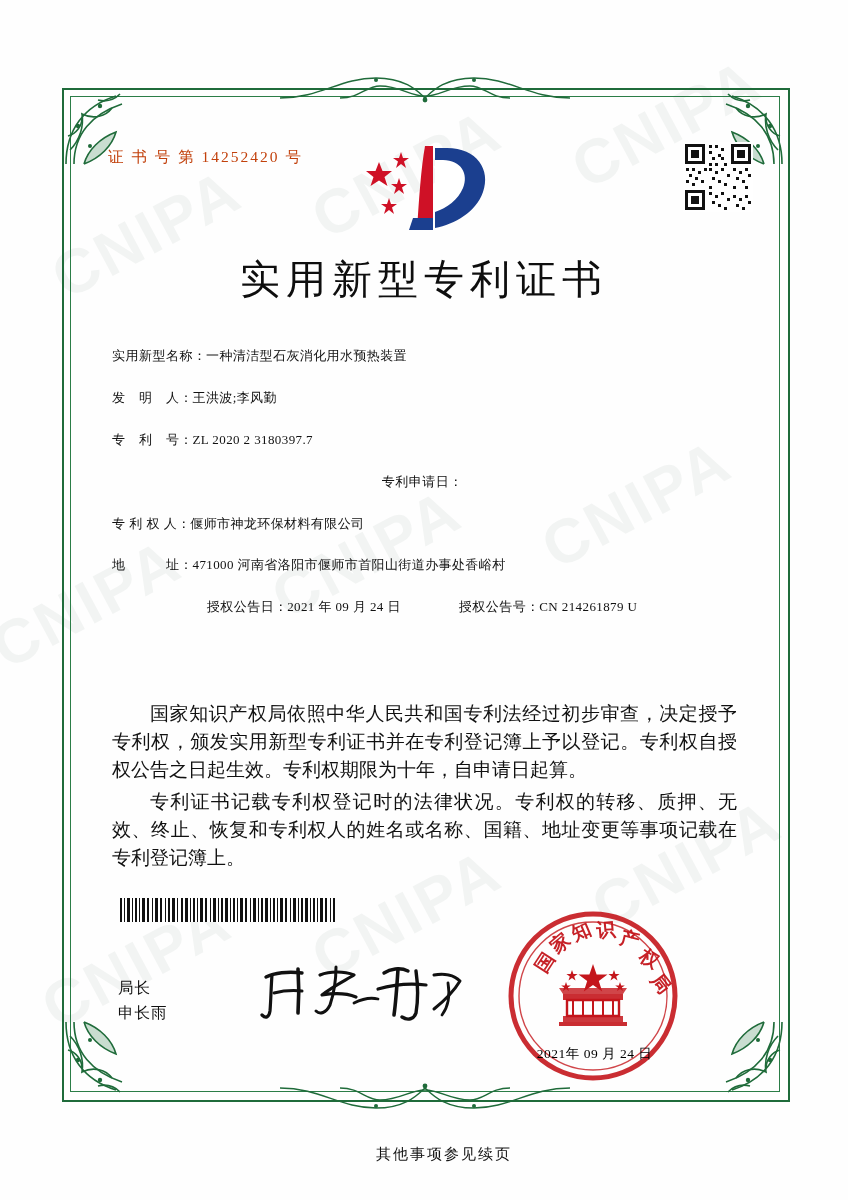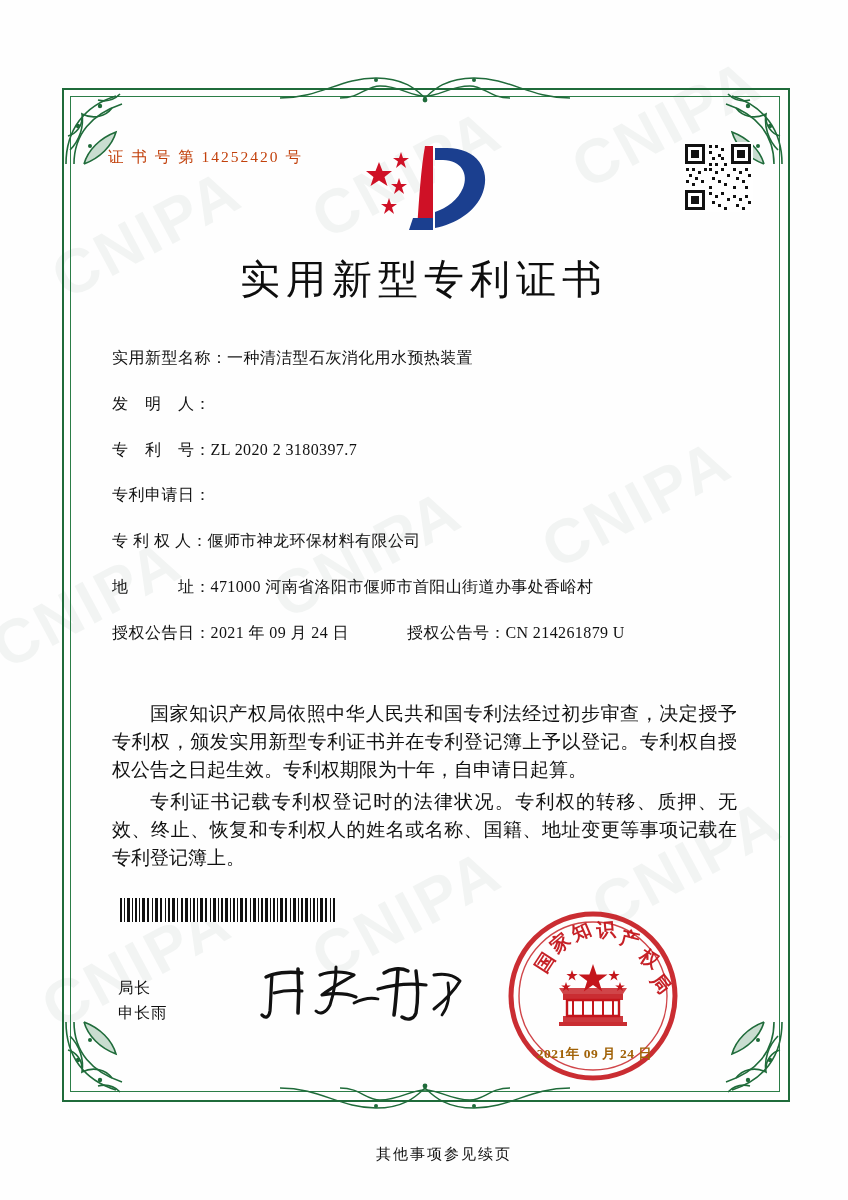--- a/index.html
+++ b/index.html
@@ -113,22 +113,23 @@
   #fields {
     position: absolute;
     left: 112px;
     top: 348px;
     width: 620px;
   }
   .field-row {
     display: flex;
     align-items: baseline;
     margin-bottom: 25px;
-    font-size: 16px;
+    font-size: 13px;
     line-height: 1.3;
+    justify-content: center;
   }
   .field-label {
     flex: 0 0 auto;
     white-space: pre;
     letter-spacing: 0.5px;
   }
   .field-colon {
     flex: 0 0 auto;
   }
   .field-value {
@@ -192,25 +193,24 @@
     top: 908px;
     width: 176px;
     height: 176px;
   }
   #seal-date {
     position: absolute;
     left: 512px;
     top: 1045px;
     width: 165px;
     text-align: center;
-    color: #a16207;
+    color: #000000;
     font-size: 13.5px;
     letter-spacing: 0.5px;
     font-family: "Liberation Serif", "DejaVu Serif", serif;
-    font-weight: bold;
   }
 
   
   #page-footer {
     position: absolute;
     left: 0;
     right: 0;
     top: 1096px;
     text-align: center;
     font-size: 14.5px;
@@ -430,20 +430,21 @@
 
   <div id="fields">
     <div class="field-row">
       <span class="field-label">实用新型名称</span>
       <span class="field-colon">：</span>
       <span class="field-value">一种清洁型石灰消化用水预热装置</span>
     </div>
     <div class="field-row">
       <span class="field-label">发　明　人</span>
       <span class="field-colon">：</span>
+      <span class="field-value">王洪波;李风勤</span>
     </div>
     <div class="field-row">
       <span class="field-label">专　利　号</span>
       <span class="field-colon">：</span>
       <span class="field-value">ZL 2020 2 3180397.7</span>
     </div>
     <div class="field-row">
       <span class="field-label">专利申请日</span>
       <span class="field-colon">：</span>
     </div>

